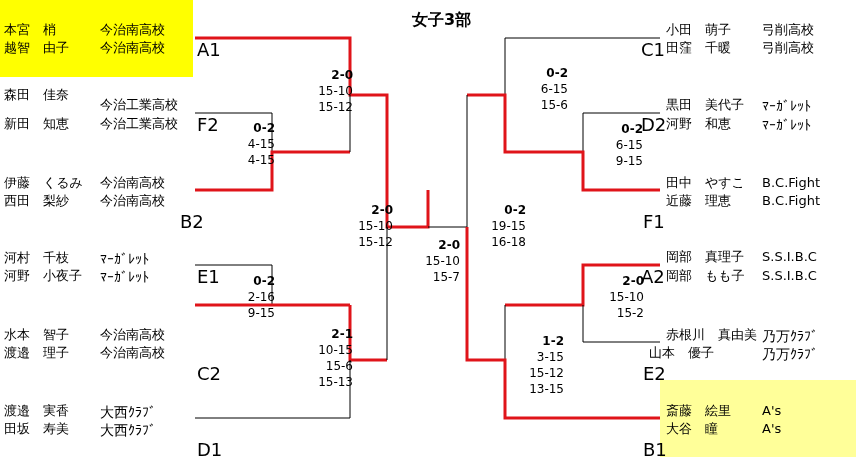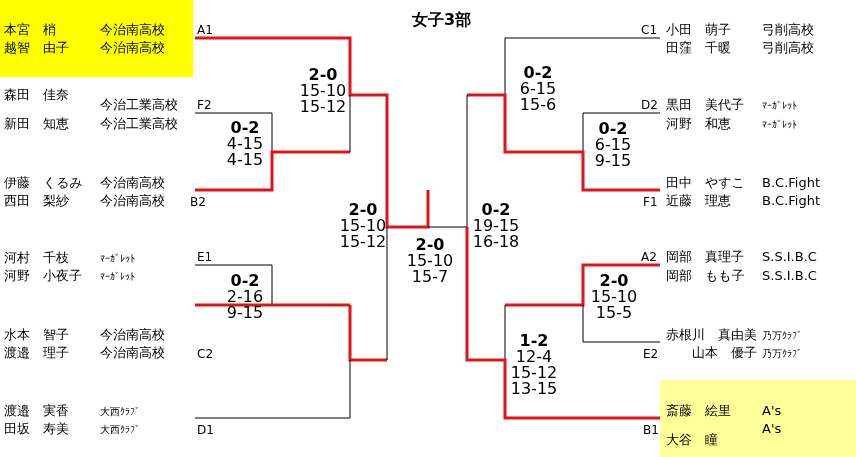--- a/index.html
+++ b/index.html
@@ -4,23 +4,23 @@
 <style>
   html, body { margin: 0; padding: 0; background: #ffffff; }
   body { width: 856px; height: 457px; position: relative; overflow: hidden;
          font-family: "DejaVu Sans", "Liberation Sans", sans-serif; color: #000; }
   #wrap { position: absolute; left: 0; top: 0; width: 856px; height: 457px; }
   .hl { position: absolute; }
   .hl-left { left: 0; top: 0; width: 193px; height: 77px; background: #ffff00; }
   .hl-right { left: 660px; top: 380px; width: 196px; height: 77px; background: #ffff99; }
   .title { position: absolute; left: 412px; top: 10px; font-size: 16px; font-weight: bold; }
   .p { position: absolute; font-size: 13px; white-space: nowrap; line-height: 16px; }
-  .club-small { font-size: 10px; }
-  .seed { position: absolute; font-size: 12px; line-height: 14px; }
-  .score { position: absolute; font-size: 16px; text-align: center; width: 60px; line-height: 16px; }
+  .club-small { font-size: 14px; }
+  .seed { position: absolute; font-size: 18px; line-height: 14px; margin-top: 20px; }
+  .score { position: absolute; font-size: 12px; text-align: right; width: 60px; line-height: 16px; }
   .score .set { font-weight: bold; }
   svg { position: absolute; left: 0; top: 0; }
 </style>
 </head>
 <body>
 
 <div id="wrap">
   <div class="hl hl-left"></div>
   <div class="hl hl-right"></div>
 
@@ -73,21 +73,21 @@
     <div class="p" style="left:100px;top:97px">今治工業高校</div>
     <div class="p" style="left:4px;top:116px">新田　知恵</div>
     <div class="p" style="left:100px;top:116px">今治工業高校</div>
     <div class="seed" style="left:197px;top:98px">F2</div>
   </div>
   <div>
     <div class="p" style="left:4px;top:175px">伊藤　くるみ</div>
     <div class="p" style="left:100px;top:175px">今治南高校</div>
     <div class="p" style="left:4px;top:193px">西田　梨紗</div>
     <div class="p" style="left:100px;top:193px">今治南高校</div>
-    <div class="seed" style="left:190px;top:195px">B2</div>
+    <div class="seed" style="left:180px;top:195px">B2</div>
   </div>
   <div>
     <div class="p" style="left:4px;top:250px">河村　千枝</div>
     <div class="p club-small" style="left:100px;top:251px">ﾏｰｶﾞﾚｯﾄ</div>
     <div class="p" style="left:4px;top:268px">河野　小夜子</div>
     <div class="p club-small" style="left:100px;top:269px">ﾏｰｶﾞﾚｯﾄ</div>
     <div class="seed" style="left:197px;top:250px">E1</div>
   </div>
   <div>
     <div class="p" style="left:4px;top:327px">水本　智子</div>
@@ -112,20 +112,26 @@
   <div class="score" style="left:293px;top:67px">
     <div class="set">2-0</div>
     <div>15-10</div>
     <div>15-12</div>
   </div>
   <div class="score" style="left:215px;top:273px">
     <div class="set">0-2</div>
     <div>2-16</div>
     <div>9-15</div>
   </div>
+  <div class="score" style="left:293px;top:326px">
+    <div class="set">2-1</div>
+    <div>10-15</div>
+    <div>15-6</div>
+    <div>15-13</div>
+  </div>
   <div class="score" style="left:333px;top:202px">
     <div class="set">2-0</div>
     <div>15-10</div>
     <div>15-12</div>
   </div>
 
   <div class="score" style="left:400px;top:237px">
     <div class="set">2-0</div>
     <div>15-10</div>
     <div>15-7</div>
@@ -156,28 +162,28 @@
     <div class="seed" style="left:641px;top:250px">A2</div>
     <div class="p" style="left:666px;top:249px">岡部　真理子</div>
     <div class="p" style="left:762px;top:249px">S.S.I.B.C</div>
     <div class="p" style="left:666px;top:268px">岡部　もも子</div>
     <div class="p" style="left:762px;top:268px">S.S.I.B.C</div>
   </div>
   <div>
     <div class="p" style="left:666px;top:327px">赤根川　真由美</div>
     <div class="p club-small" style="left:762px;top:328px">乃万ｸﾗﾌﾞ</div>
     <div class="seed" style="left:643px;top:347px">E2</div>
-    <div class="p" style="left:692px;top:345px">山本　優子</div>
+    <div class="p" style="left:649px;top:345px">山本　優子</div>
     <div class="p club-small" style="left:762px;top:346px">乃万ｸﾗﾌﾞ</div>
   </div>
   <div>
     <div class="p" style="left:666px;top:403px">斎藤　絵里</div>
     <div class="p" style="left:762px;top:403px">A's</div>
     <div class="seed" style="left:643px;top:423px">B1</div>
-    <div class="p" style="left:666px;top:432px">大谷　瞳</div>
+    <div class="p" style="left:666px;top:421px">大谷　瞳</div>
     <div class="p" style="left:762px;top:421px">A's</div>
   </div>
 
   <div class="score" style="left:508px;top:65px">
     <div class="set">0-2</div>
     <div>6-15</div>
     <div>15-6</div>
   </div>
   <div class="score" style="left:583px;top:121px">
     <div class="set">0-2</div>
@@ -185,21 +191,21 @@
     <div>9-15</div>
   </div>
   <div class="score" style="left:466px;top:202px">
     <div class="set">0-2</div>
     <div>19-15</div>
     <div>16-18</div>
   </div>
   <div class="score" style="left:584px;top:273px">
     <div class="set">2-0</div>
     <div>15-10</div>
-    <div>15-5</div>
+    <div>15-2</div>
   </div>
   <div class="score" style="left:504px;top:333px">
     <div class="set">1-2</div>
-    <div>12-4</div>
+    <div>3-15</div>
     <div>15-12</div>
     <div>13-15</div>
   </div>
 </div>
 
 </body></html>

